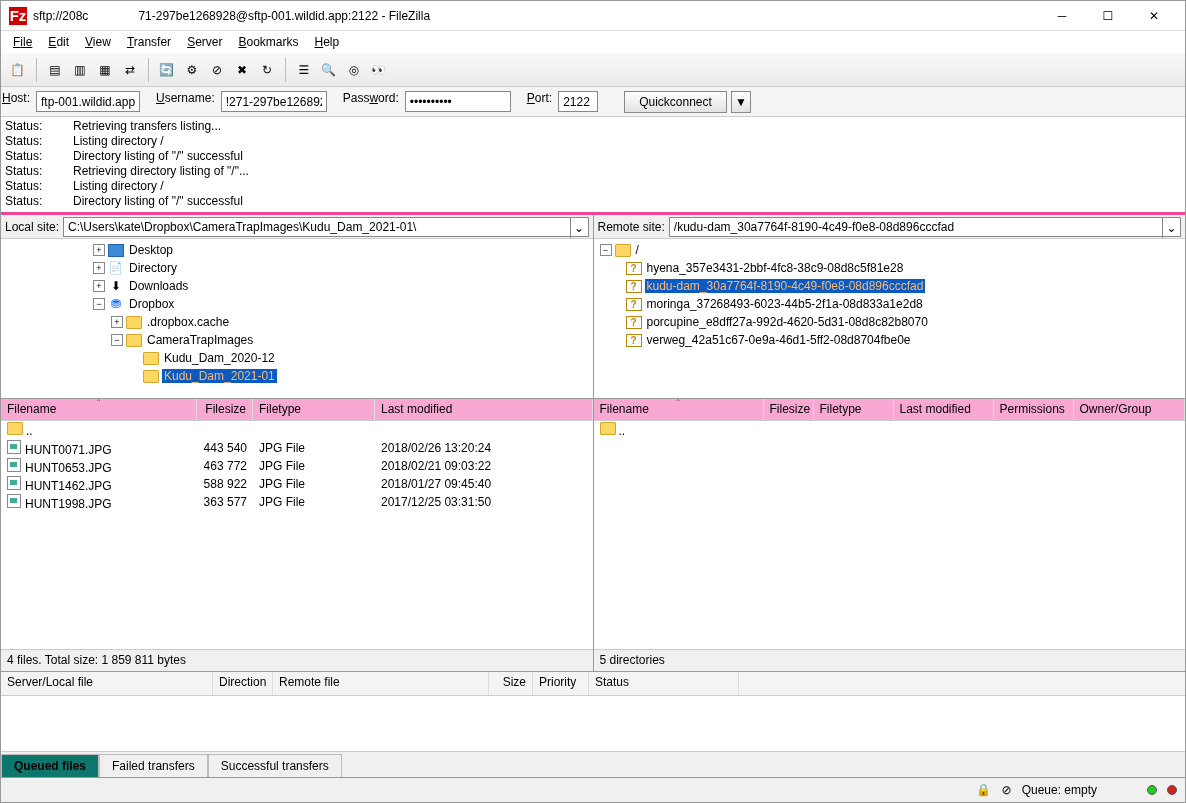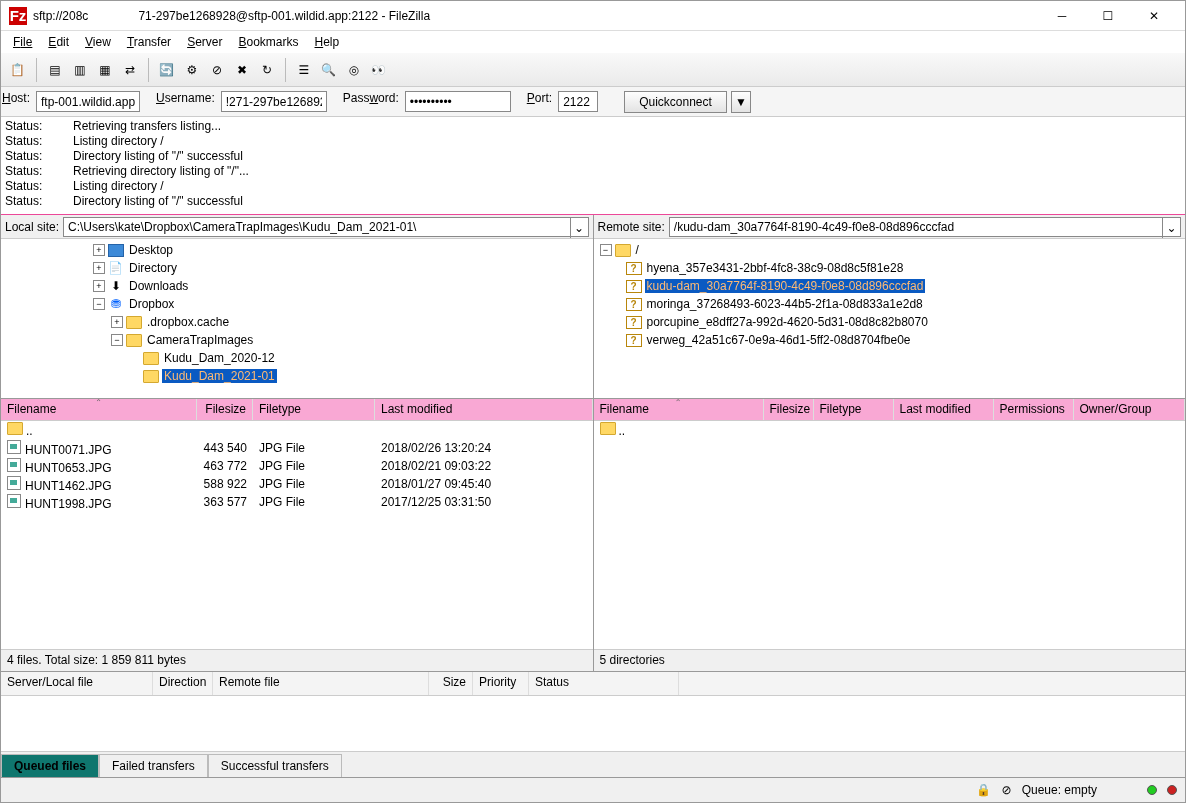--- a/index.html
+++ b/index.html
@@ -16,21 +16,21 @@
 .menu-item span { text-decoration: underline; text-decoration-style: solid; }
 .toolbar { height: 34px; background: linear-gradient(#f9f9f9,#eaeaea); display: flex; align-items: center; padding: 0 6px; gap: 3px; border-bottom: 1px solid #ccc; }
 .tb-btn { width: 22px; height: 22px; display: flex; align-items: center; justify-content: center; cursor: pointer; border: 1px solid transparent; }
 .tb-sep { width: 1px; height: 24px; background: #bbb; margin: 0 4px; }
 .quickconnect-bar { height: 30px; display: flex; align-items: flex-start; padding: 4px 1px; gap: 4px; background: #f5f5f5; border-bottom: 1px solid #ccc; }
 .qc-label { margin-right: 2px; }
 .qc-label span.ul { text-decoration: underline; }
 .qc-input { border: 1px solid #888; padding: 2px 4px; font-size: 12px; height: 21px; }
 .qc-btn { border: 1px solid #888; background: linear-gradient(#fefefe,#e3e3e3); padding: 2px 14px; height: 22px; cursor: pointer; font-size: 12px; }
 .qc-dropdown { width: 20px; height: 22px; border: 1px solid #888; background: linear-gradient(#fefefe,#e3e3e3); display: flex; align-items: center; justify-content: center; cursor: pointer; }
-.log-panel { height: 98px; border-bottom: 1px solid #ec4899; overflow-y: scroll; background: #fff; padding: 2px 4px; }
+.log-panel { height: 98px; border-bottom: 3px solid #ec4899; overflow-y: scroll; background: #fff; padding: 2px 4px; }
 .log-line { display: flex; line-height: 15px; }
 .log-label { width: 68px; }
 .main-split { flex: 1; display: flex; border-bottom: 1px solid #999; min-height: 0; }
 .pane { flex: 1; display: flex; flex-direction: column; min-width: 0; }
 .pane-left { border-right: 1px solid #999; }
 .site-bar { height: 24px; display: flex; align-items: center; background: #f0f0f0; border-bottom: 1px solid #ccc; padding: 0 4px; gap: 4px; }
 .site-dd { width: 18px; height: 20px; border-left: 1px solid #888; display: flex; align-items: center; justify-content: center; cursor: pointer; }
 .tree { height: 160px; overflow-y: scroll; background: #fff; border-bottom: 1px solid #999; padding: 2px; }
 .tree-item { display: flex; align-items: center; height: 18px; white-space: nowrap; }
 .tree-spacer { display: inline-block; }
@@ -308,21 +308,21 @@
             <div class="fl-cell"><span class="tree-icon folder-icon"></span><span>..</span></div>
           </div>
       </div>
       <div class="fl-status">5 directories</div>
     </div>
   </div>
 </div>
 
 <div class="queue-panel">
   <div class="queue-header">
-    <div class="fl-col" style="width:152px">Server/Local file</div>
+    <div class="fl-col" style="width:212px">Server/Local file</div>
     <div class="fl-col" style="width:60px">Direction</div>
     <div class="fl-col" style="width:216px">Remote file</div>
     <div class="fl-col fl-right" style="width:44px">Size</div>
     <div class="fl-col" style="width:56px">Priority</div>
     <div class="fl-col" style="width:150px">Status</div>
   </div>
   <div class="queue-body"></div>
   <div class="queue-tabs">
     <div class="queue-tab active">Queued files</div>
     <div class="queue-tab">Failed transfers</div>

